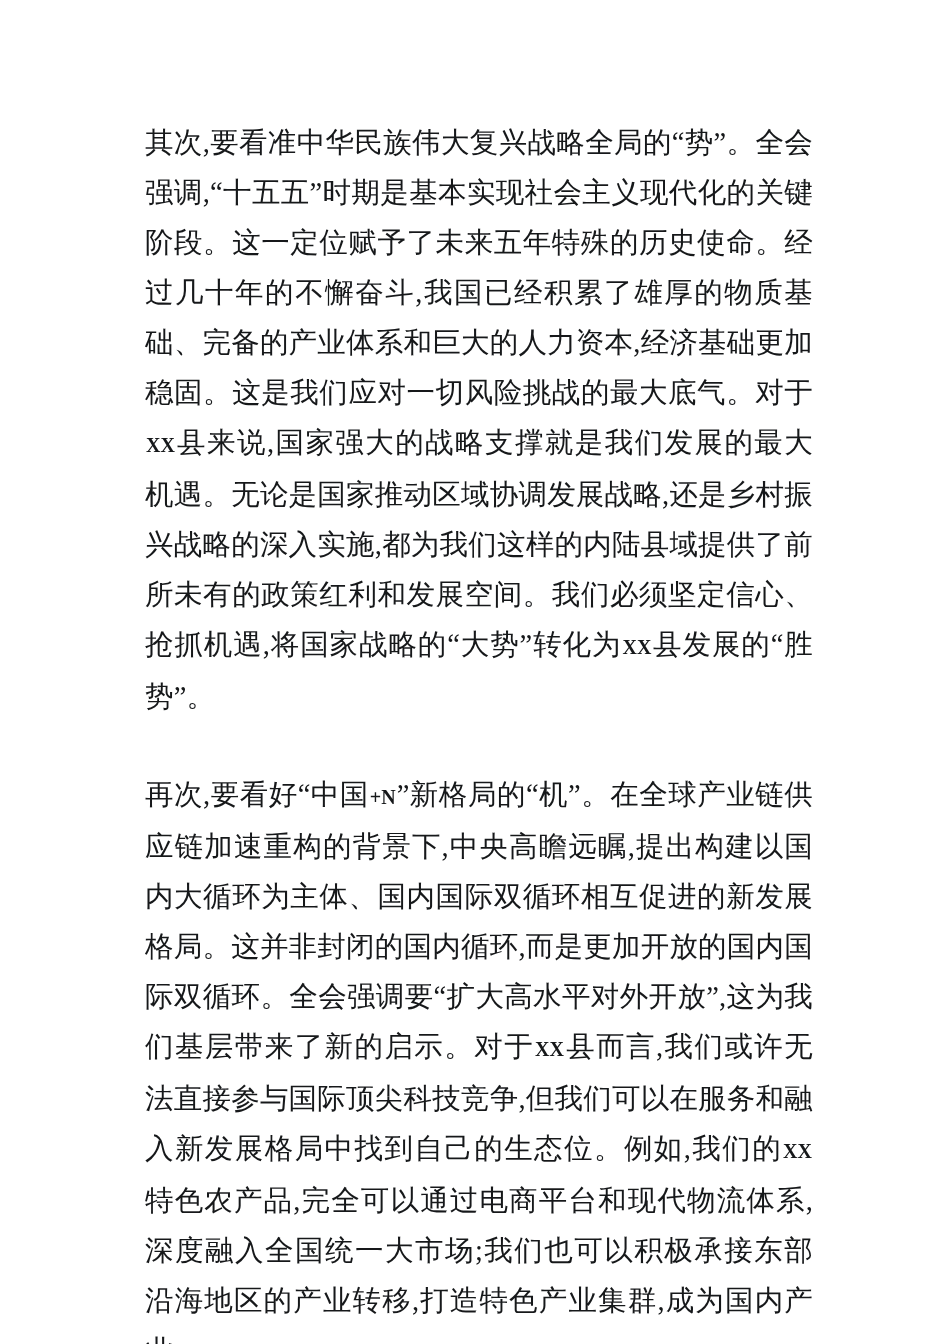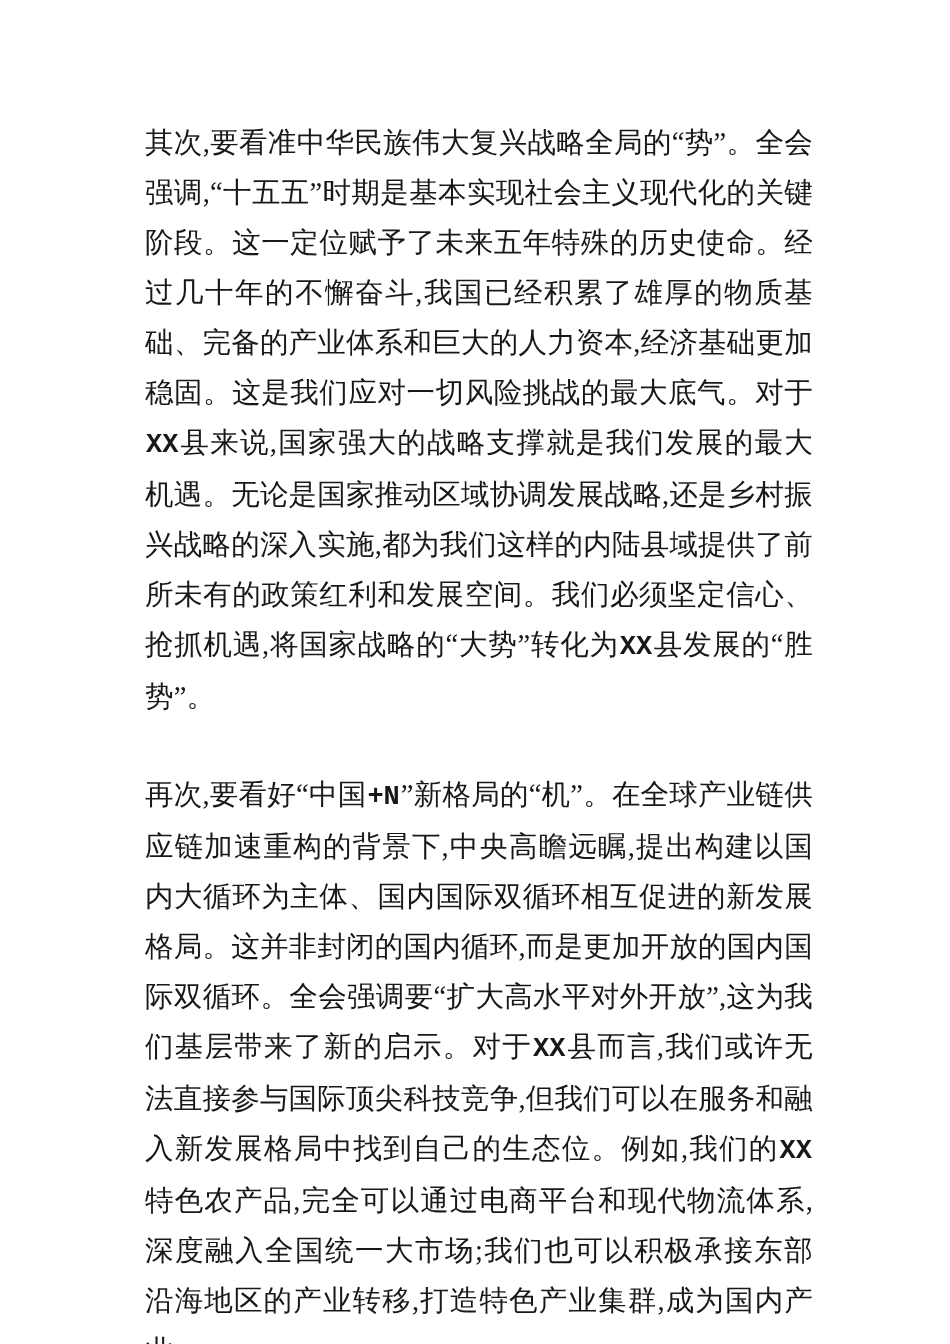--- a/index.html
+++ b/index.html
@@ -42,23 +42,23 @@
     font-weight: 400;
   }
 
   
   .para + .para {
     margin-top: 48px;
   }
 
   
   .latin {
-    font-family: Liberation Mono, monospace;
+    font-family: Liberation Serif, serif;
     font-weight: 700;
-    font-size: 27px;
+    font-size: 20px;
     letter-spacing: 0;
     padding: 0 1px;
   }
 </style>
 </head>
 <body>
 
 <div class="page">
   <div class="doc-body" id="doc-body">
 

